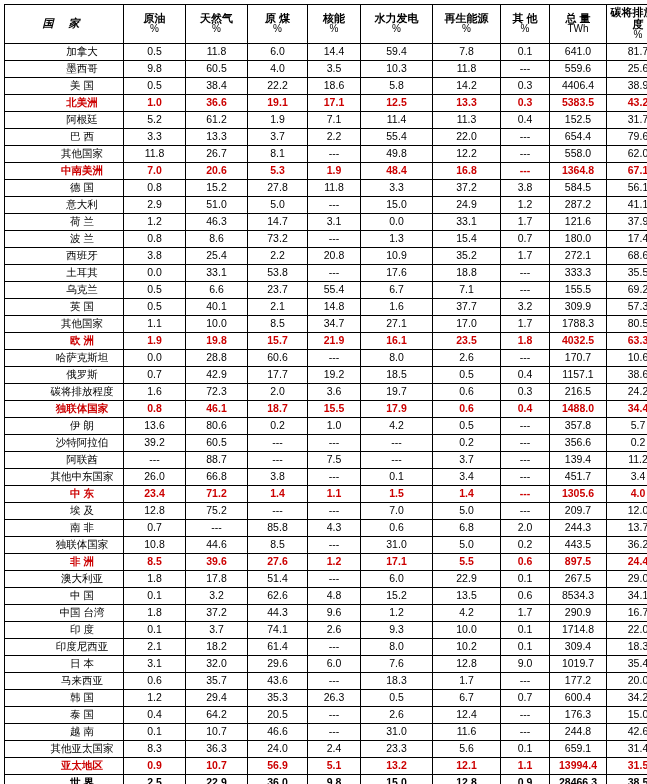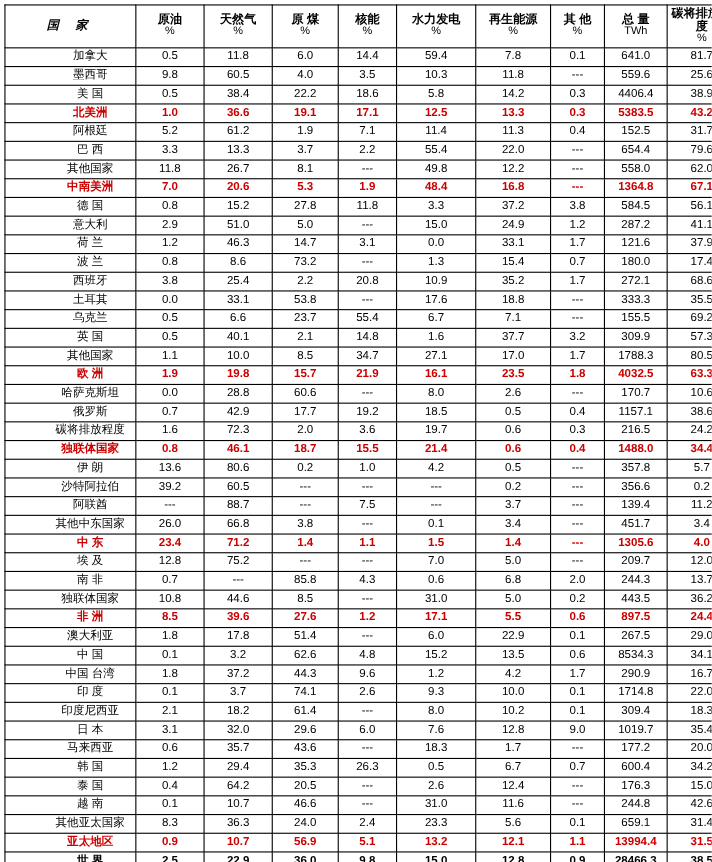--- a/index.html
+++ b/index.html
@@ -338,21 +338,21 @@
           <td>0.3</td>
           <td>216.5</td>
           <td>24.2</td>
         </tr>
         <tr class="total">
           <td class="name">独联体国家</td>
           <td>0.8</td>
           <td>46.1</td>
           <td>18.7</td>
           <td>15.5</td>
-          <td>21.4</td>
+          <td>17.9</td>
           <td>0.6</td>
           <td>0.4</td>
           <td>1488.0</td>
           <td>34.4</td>
         </tr>
         <tr>
           <td class="name">伊  朗</td>
           <td>13.6</td>
           <td>80.6</td>
           <td>0.2</td>

